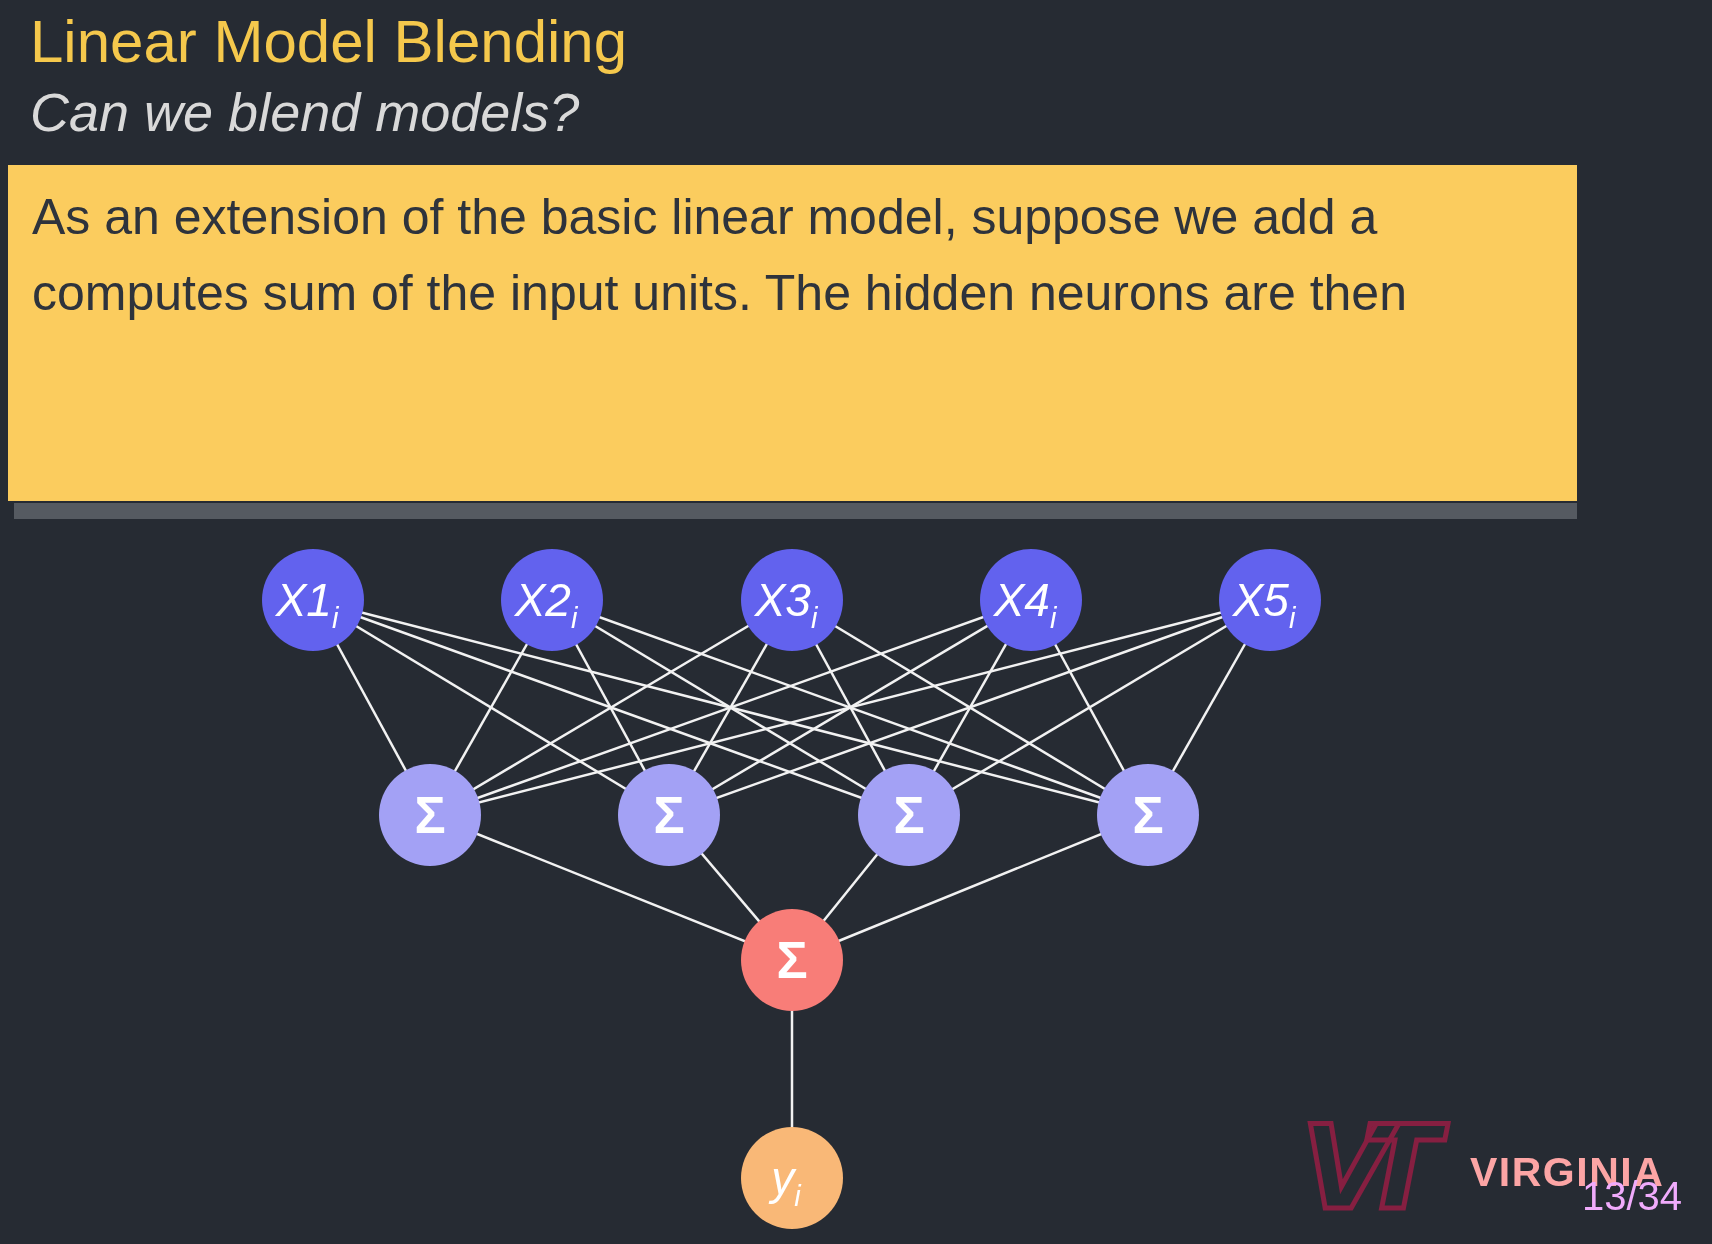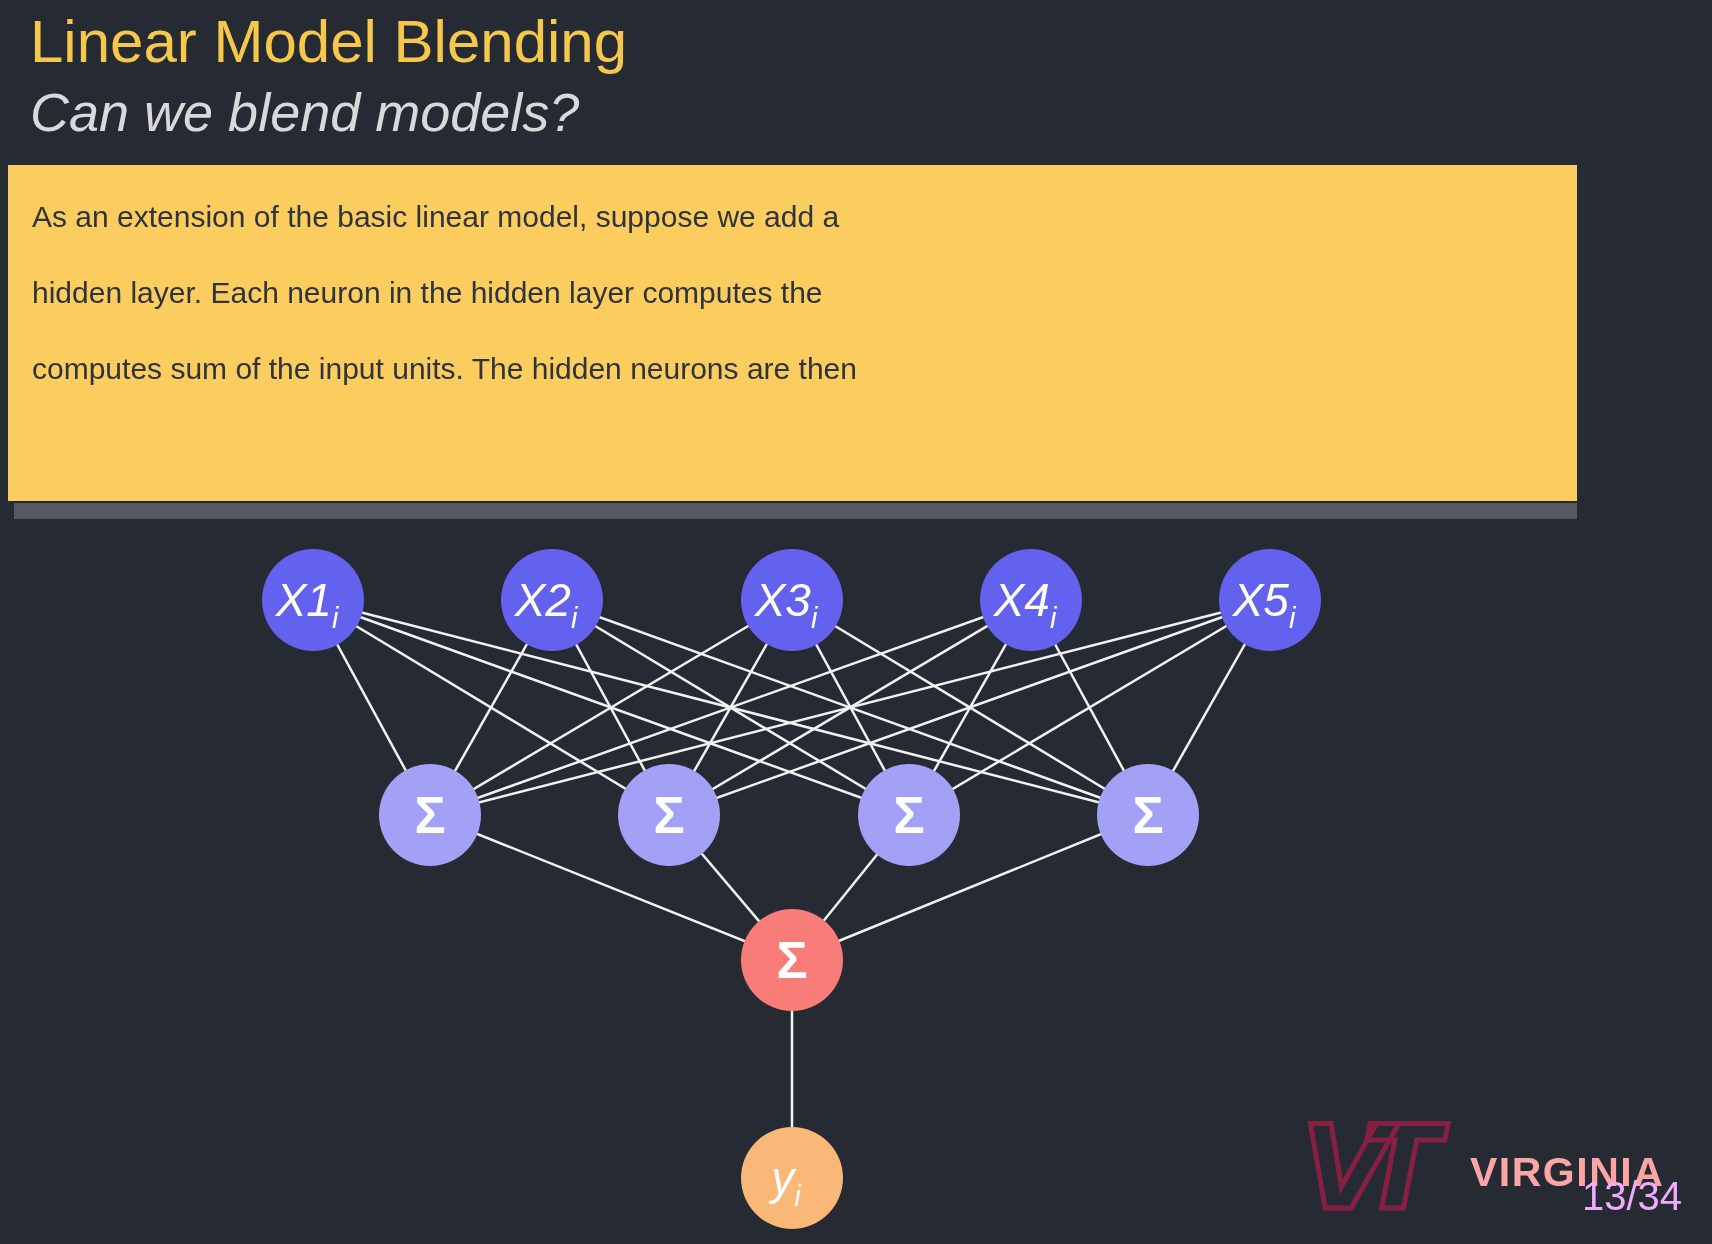--- a/index.html
+++ b/index.html
@@ -18,21 +18,21 @@
   .page-subtitle{
     position:absolute;left:30px;top:84px;
     font-size:54px;font-style:italic;font-weight:400;line-height:56px;
     color:#d9d9d9;
   }
   .callout{
     position:absolute;left:8px;top:165px;
     width:1569px;height:336px;box-sizing:border-box;
     background:#fbcc5e;color:#2e333c;
     padding:14px 24px 0 24px;
-    font-size:30px;line-height:76px;font-weight:400;
+    font-size:50px;line-height:76px;font-weight:400;
   }
   .callout .line{white-space:nowrap;}
   .callout-shadow{
     position:absolute;left:14px;top:503px;
     width:1563px;height:16px;
     background:#555a61;
   }
   .network-svg{position:absolute;left:0;top:0;}
   .vt-logo{
     position:absolute;left:1266px;top:1120px;
@@ -52,21 +52,20 @@
 </head>
 <body>
 
 <div class="slide">
 
   <div class="page-title">Linear Model Blending</div>
   <div class="page-subtitle">Can we blend models?</div>
 
   <div class="callout">
     <div class="line">As an extension of the basic linear model, suppose we add a</div>
-    <div class="line">hidden layer. Each neuron in the hidden layer computes the</div>
     <div class="line">computes sum of the input units. The hidden neurons are then</div>
   </div>
   <div class="callout-shadow"></div>
 
   <svg id="network" class="network-svg" width="1712" height="1244" viewBox="0 0 1712 1244">
       <line x1="313" y1="600" x2="430" y2="815" stroke="#f2f2f2" stroke-width="2.5"></line>
       <line x1="313" y1="600" x2="669" y2="815" stroke="#f2f2f2" stroke-width="2.5"></line>
       <line x1="313" y1="600" x2="909" y2="815" stroke="#f2f2f2" stroke-width="2.5"></line>
       <line x1="313" y1="600" x2="1148" y2="815" stroke="#f2f2f2" stroke-width="2.5"></line>
       <line x1="552" y1="600" x2="430" y2="815" stroke="#f2f2f2" stroke-width="2.5"></line>

